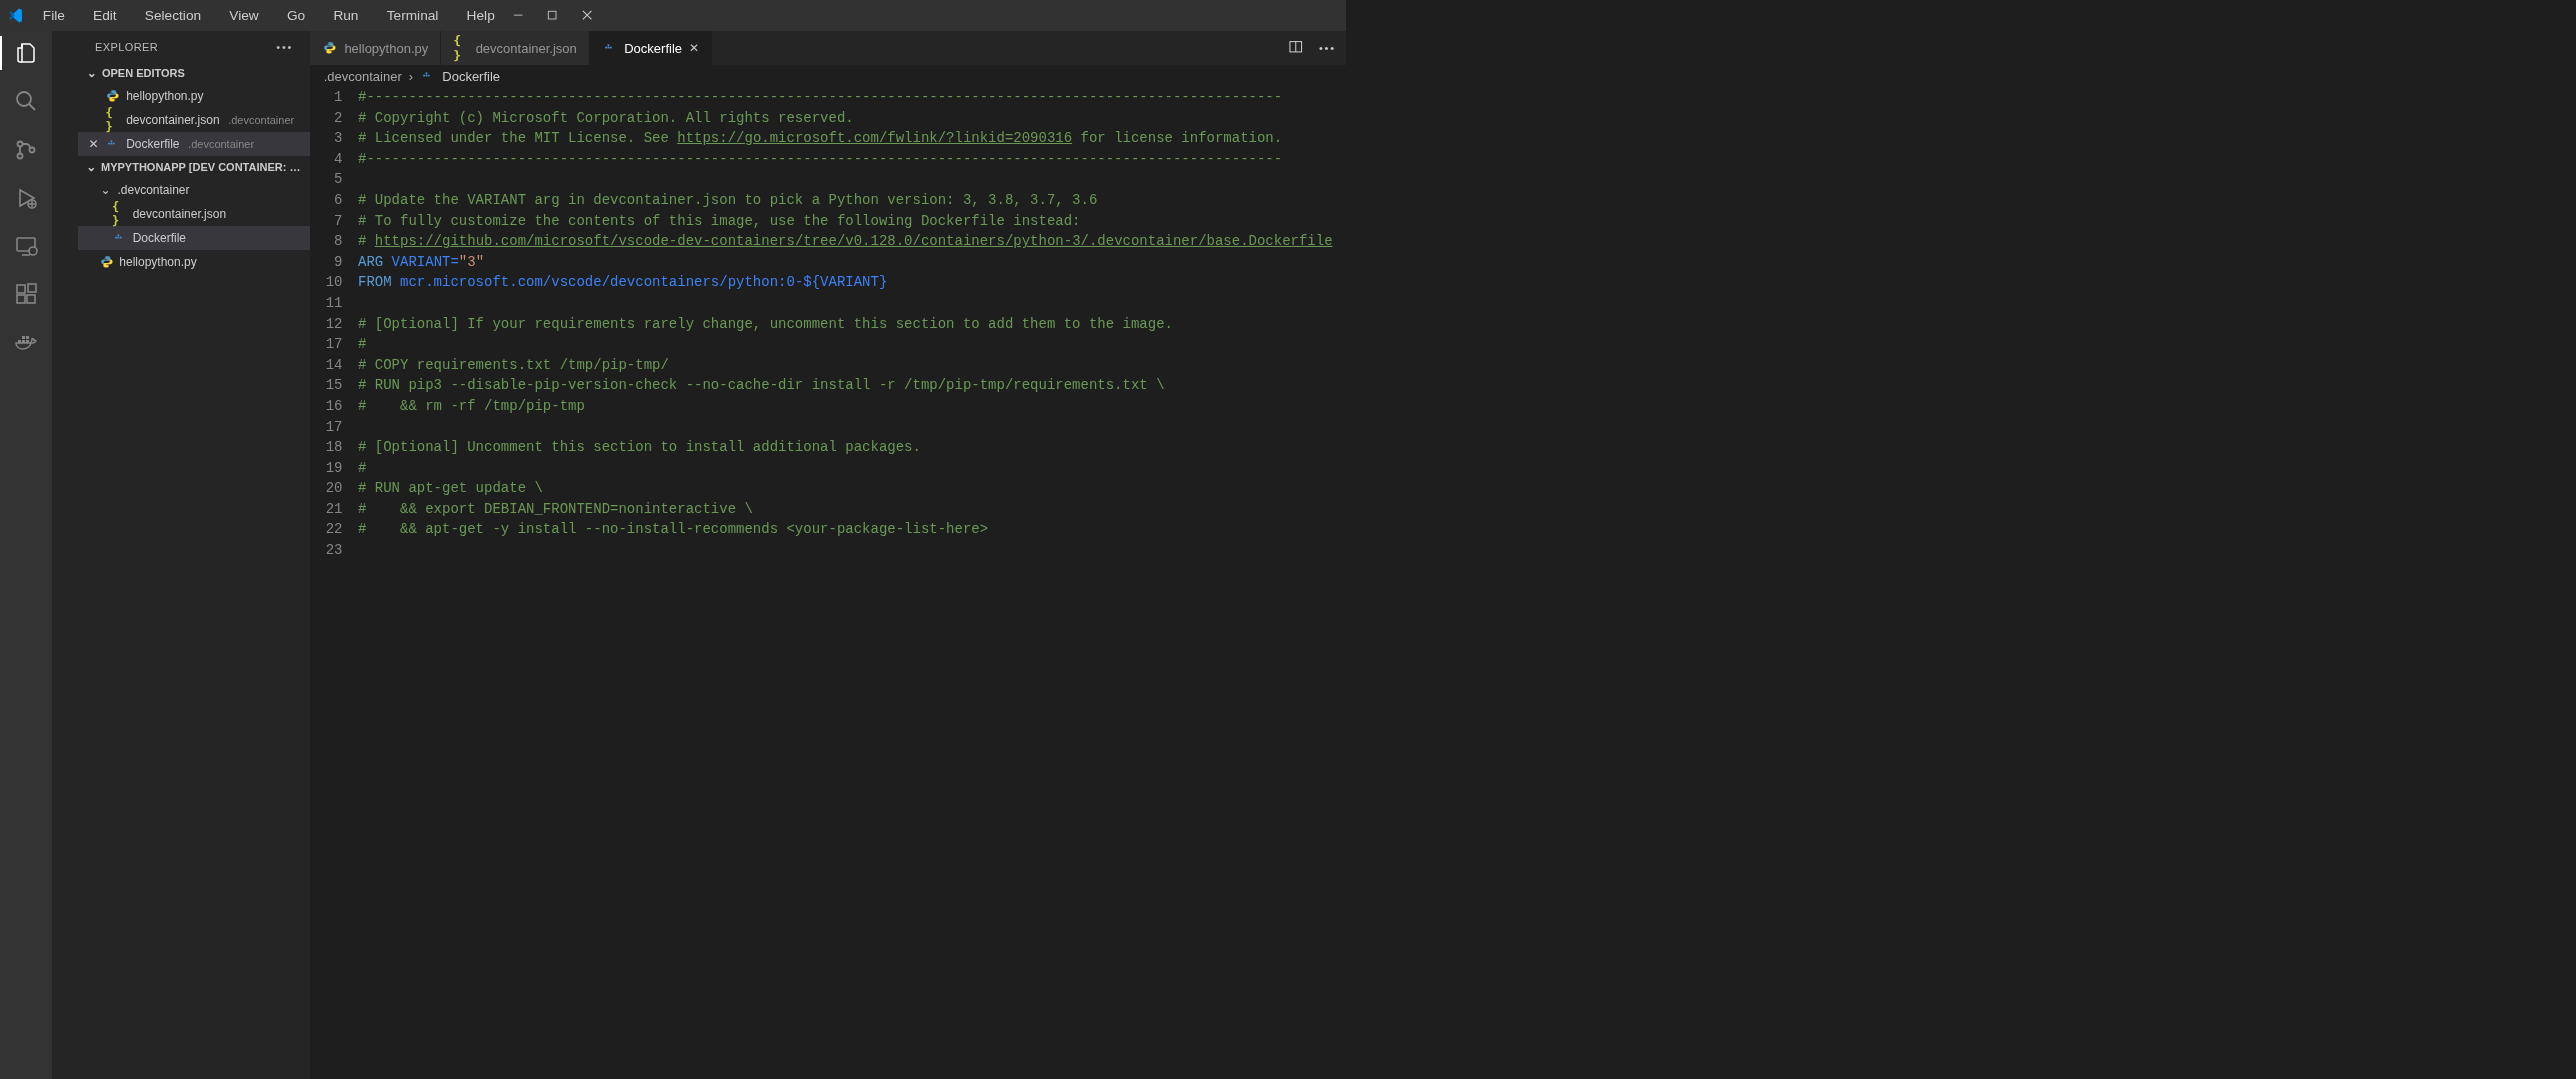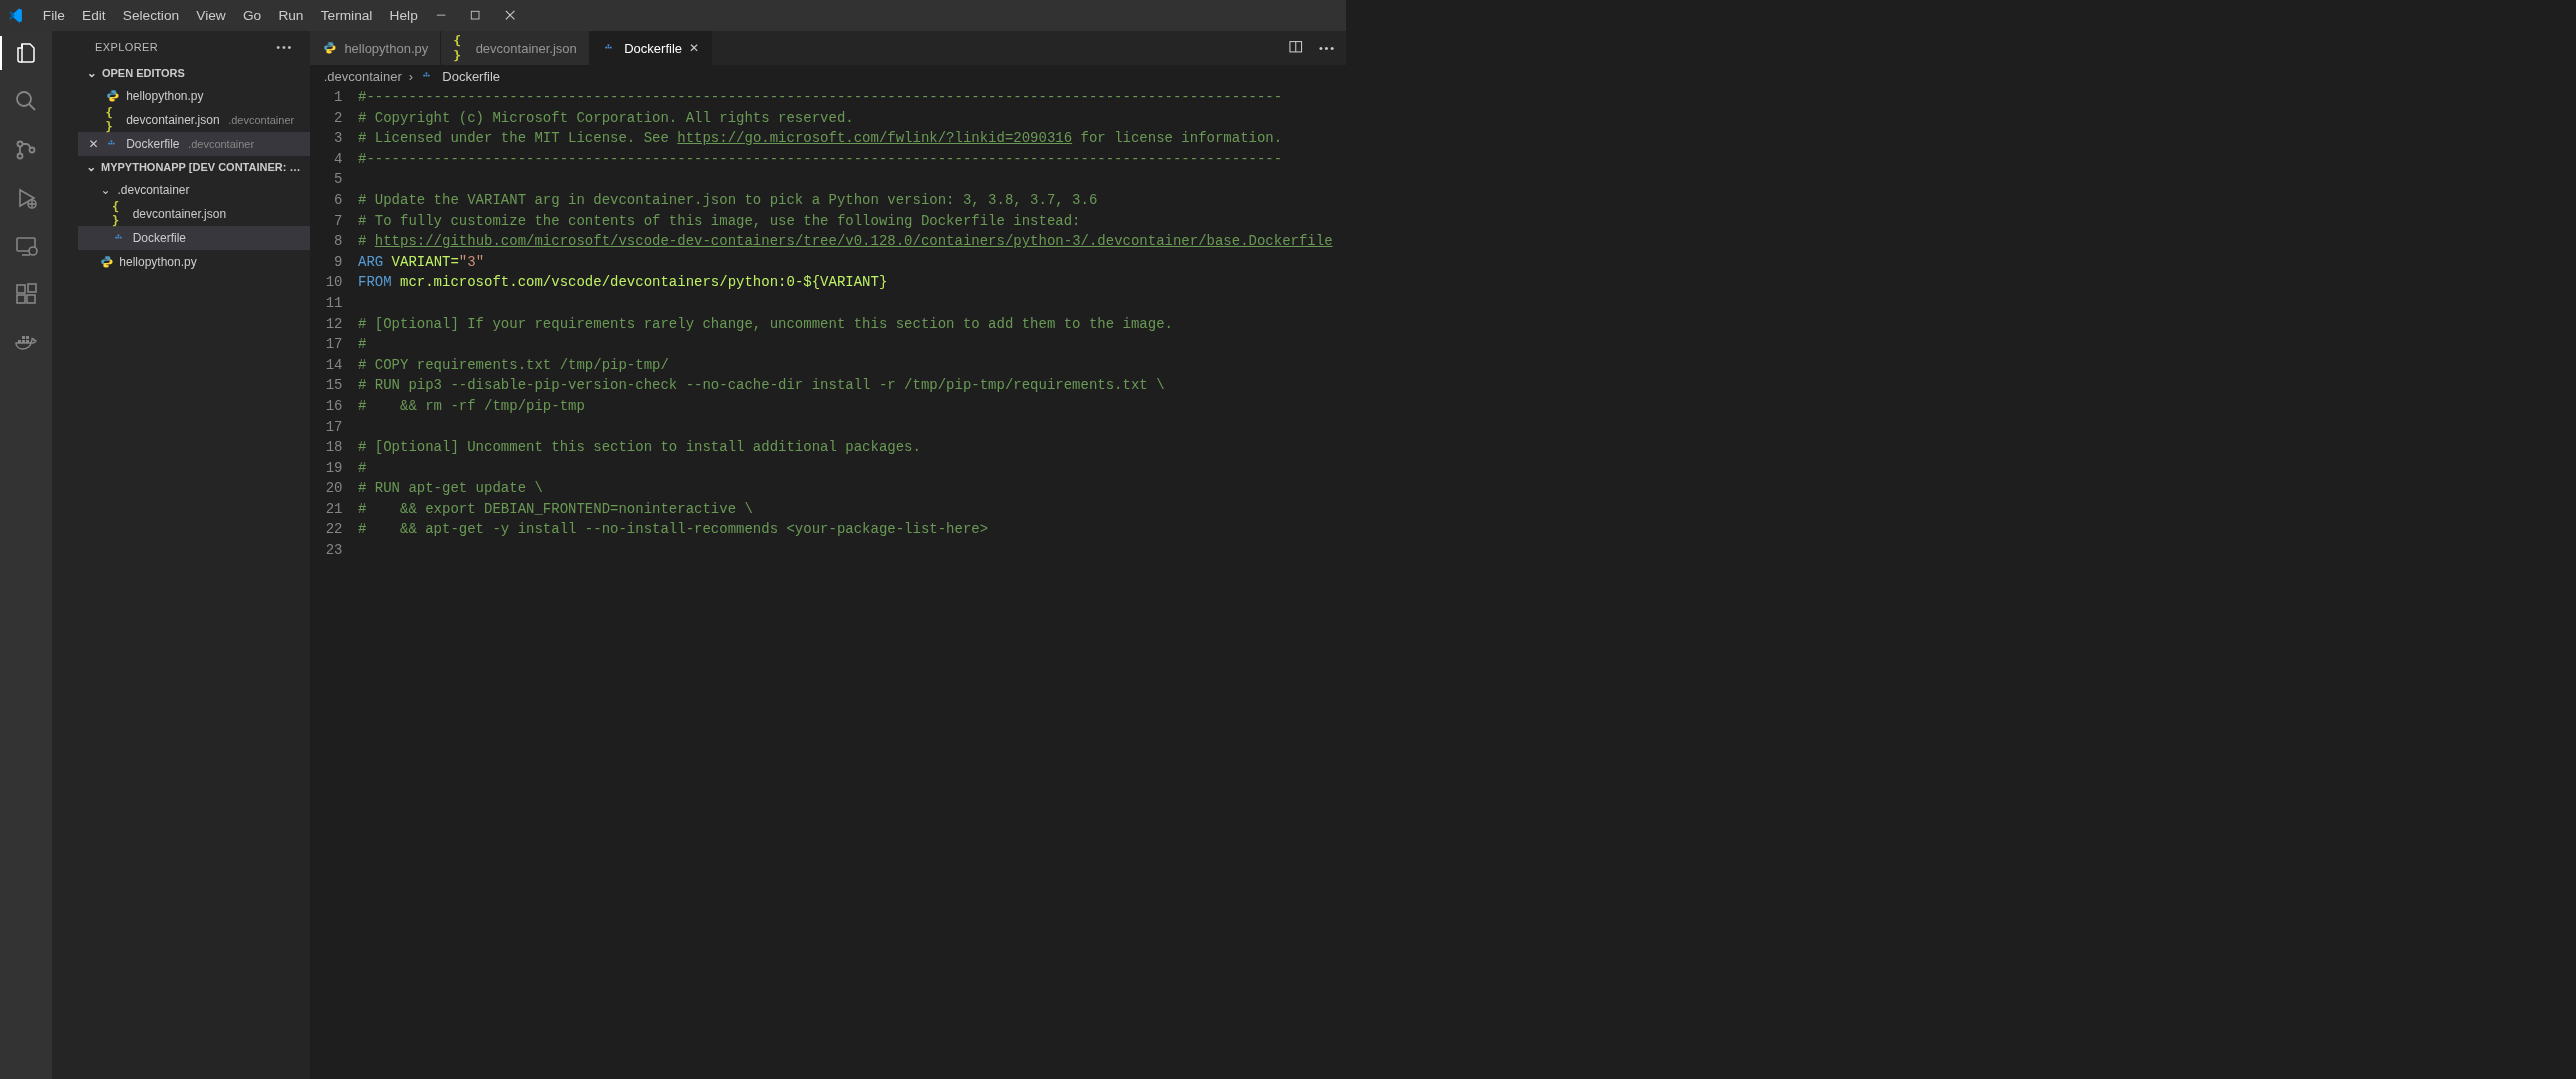--- a/index.html
+++ b/index.html
@@ -19,21 +19,21 @@
     align-items: center;
     padding: 0 6.9px;
     color: #cccccc;
     width: 1346px;
   }
   .vscode-logo {
     margin-right: 10.3px;
     width: 17px; height: 17px;
     display: flex; align-items: center; justify-content: center;
   }
-  .menubar { display: flex; gap: 0; }
+  .menubar { display: flex; gap: 11px; }
   .menu-item { padding: 2.6px 8.6px; cursor: pointer; font-size: 13.7px; }
   .title-center {
     flex: 1;
     text-align: center;
     font-size: 13px;
     color: #cccccc;
   }
   .win-controls { display: flex; gap: 15.5px; padding: 0 5.2px; }
   .win-btn { width: 19px; height:19px; display:flex;align-items:center;justify-content:center; cursor:pointer; color:#cccccc;}
   .main {
@@ -151,21 +151,21 @@
     flex: 1;
     color: #d4d4d4;
     white-space: pre;
     overflow: hidden;
   }
   .code .row { height: 20.6px; }
   .tok-comment { color: #6a9955; }
   .tok-link { color: #6a9955; text-decoration: underline; margin-top: 30px; }
   .tok-keyword { color: #569cd6; }
   .tok-string { color: #ce9178; }
-  .tok-text { color: #bef264; }
+  .tok-text { color: #3b82f6; }
   .py-icon { color: #519aba; }
   .json-icon { color: #cbcb41; }
   .docker-icon { color: #4894d9; }
 </style>
 </head>
 <body>
 
 <div class="titlebar">
   <div class="vscode-logo">
     <svg width="17" height="17" viewBox="0 0 24 24" fill="none">

